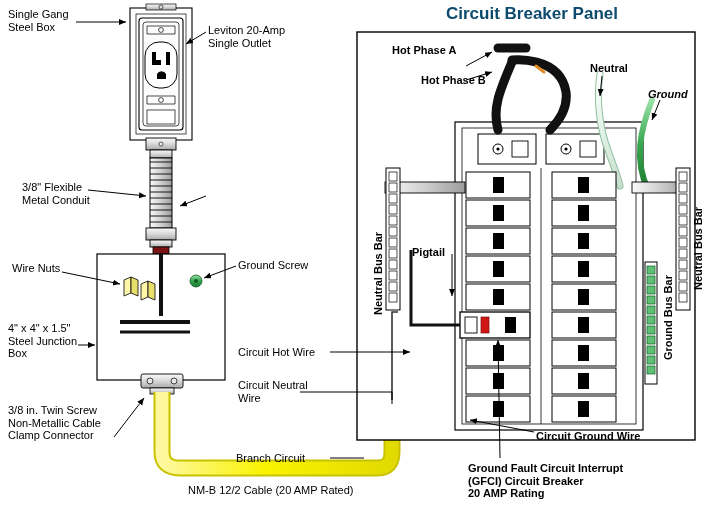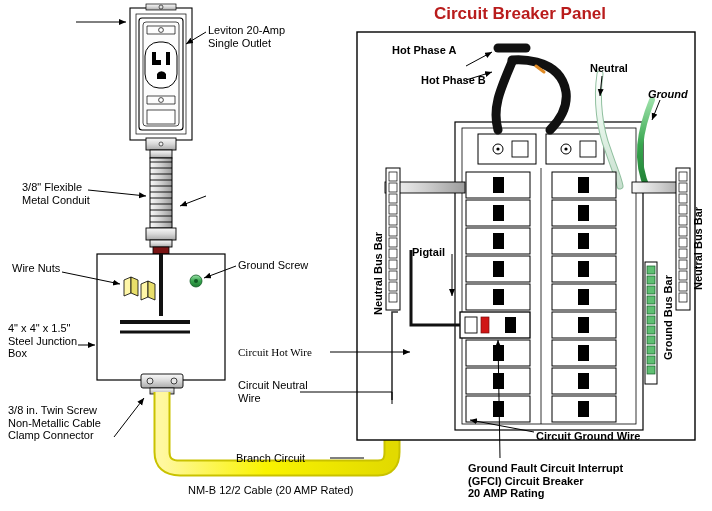--- a/index.html
+++ b/index.html
@@ -21,22 +21,23 @@
     line-height: 12.5px;
     color: #000000;
     white-space: pre-line;
     font-family: "Liberation Sans", sans-serif;
   }
   .lbl.bold { font-weight: bold; }
   .title {
     position: absolute;
     font-size: 17px;
     font-weight: bold;
-    color: #b91c1c;
+    color: #0c4a6e;
     font-family: "Liberation Sans", sans-serif;
+    margin-left: 12px;
   }
   .vert {
     position: absolute;
     font-size: 11px;
     font-weight: bold;
     color: #000;
     transform-origin: 0 0;
     white-space: nowrap;
     font-family: "Liberation Sans", sans-serif;
   }
@@ -328,30 +329,32 @@
       <path d="M660,100 L652,120"></path>
       <path d="M452,254 L452,296"></path>
       <path d="M534,432 L470,420" marker-end="url(#arrow)"></path>
       <path d="M500,458 L498,340" marker-end="url(#arrow)"></path>
       <path d="M330,458 L364,458" marker-end="none"></path>
     </g>
   </svg>
 
   <div class="title" style="left:434px; top:4px;">Circuit Breaker Panel</div>
 
+  <div class="lbl" style="left:8px; top:8px;">Single Gang
+Steel Box</div>
   <div class="lbl" style="left:208px; top:24px;">Leviton 20-Amp
 Single Outlet</div>
   <div class="lbl" style="left:22px; top:181px;">3/8" Flexible
 Metal Conduit</div>
   <div class="lbl" style="left:12px; top:262px;">Wire Nuts</div>
   <div class="lbl" style="left:238px; top:259px;">Ground Screw</div>
   <div class="lbl" style="left:8px; top:322px;">4" x 4" x 1.5"
 Steel Junction
 Box</div>
-  <div class="lbl" style="left:238px; top:346px;font-family:Liberation Serif, serif;">Circuit Hot Wire</div>
+  <div class="lbl" style="left:238px; top:346px;">Circuit Hot Wire</div>
   <div class="lbl" style="left:238px; top:379px;">Circuit Neutral
 Wire</div>
   <div class="lbl" style="left:8px; top:404px;">3/8 in. Twin Screw
 Non-Metallic Cable
 Clamp Connector</div>
   <div class="lbl" style="left:236px; top:452px;">Branch Circuit</div>
   <div class="lbl" style="left:188px; top:484px;">NM-B 12/2 Cable (20 AMP Rated)</div>
 
   <div class="lbl bold" style="left:392px; top:44px;">Hot Phase A</div>
   <div class="lbl bold" style="left:392px; top:74px;padding-left:29px;">Hot Phase B</div>

